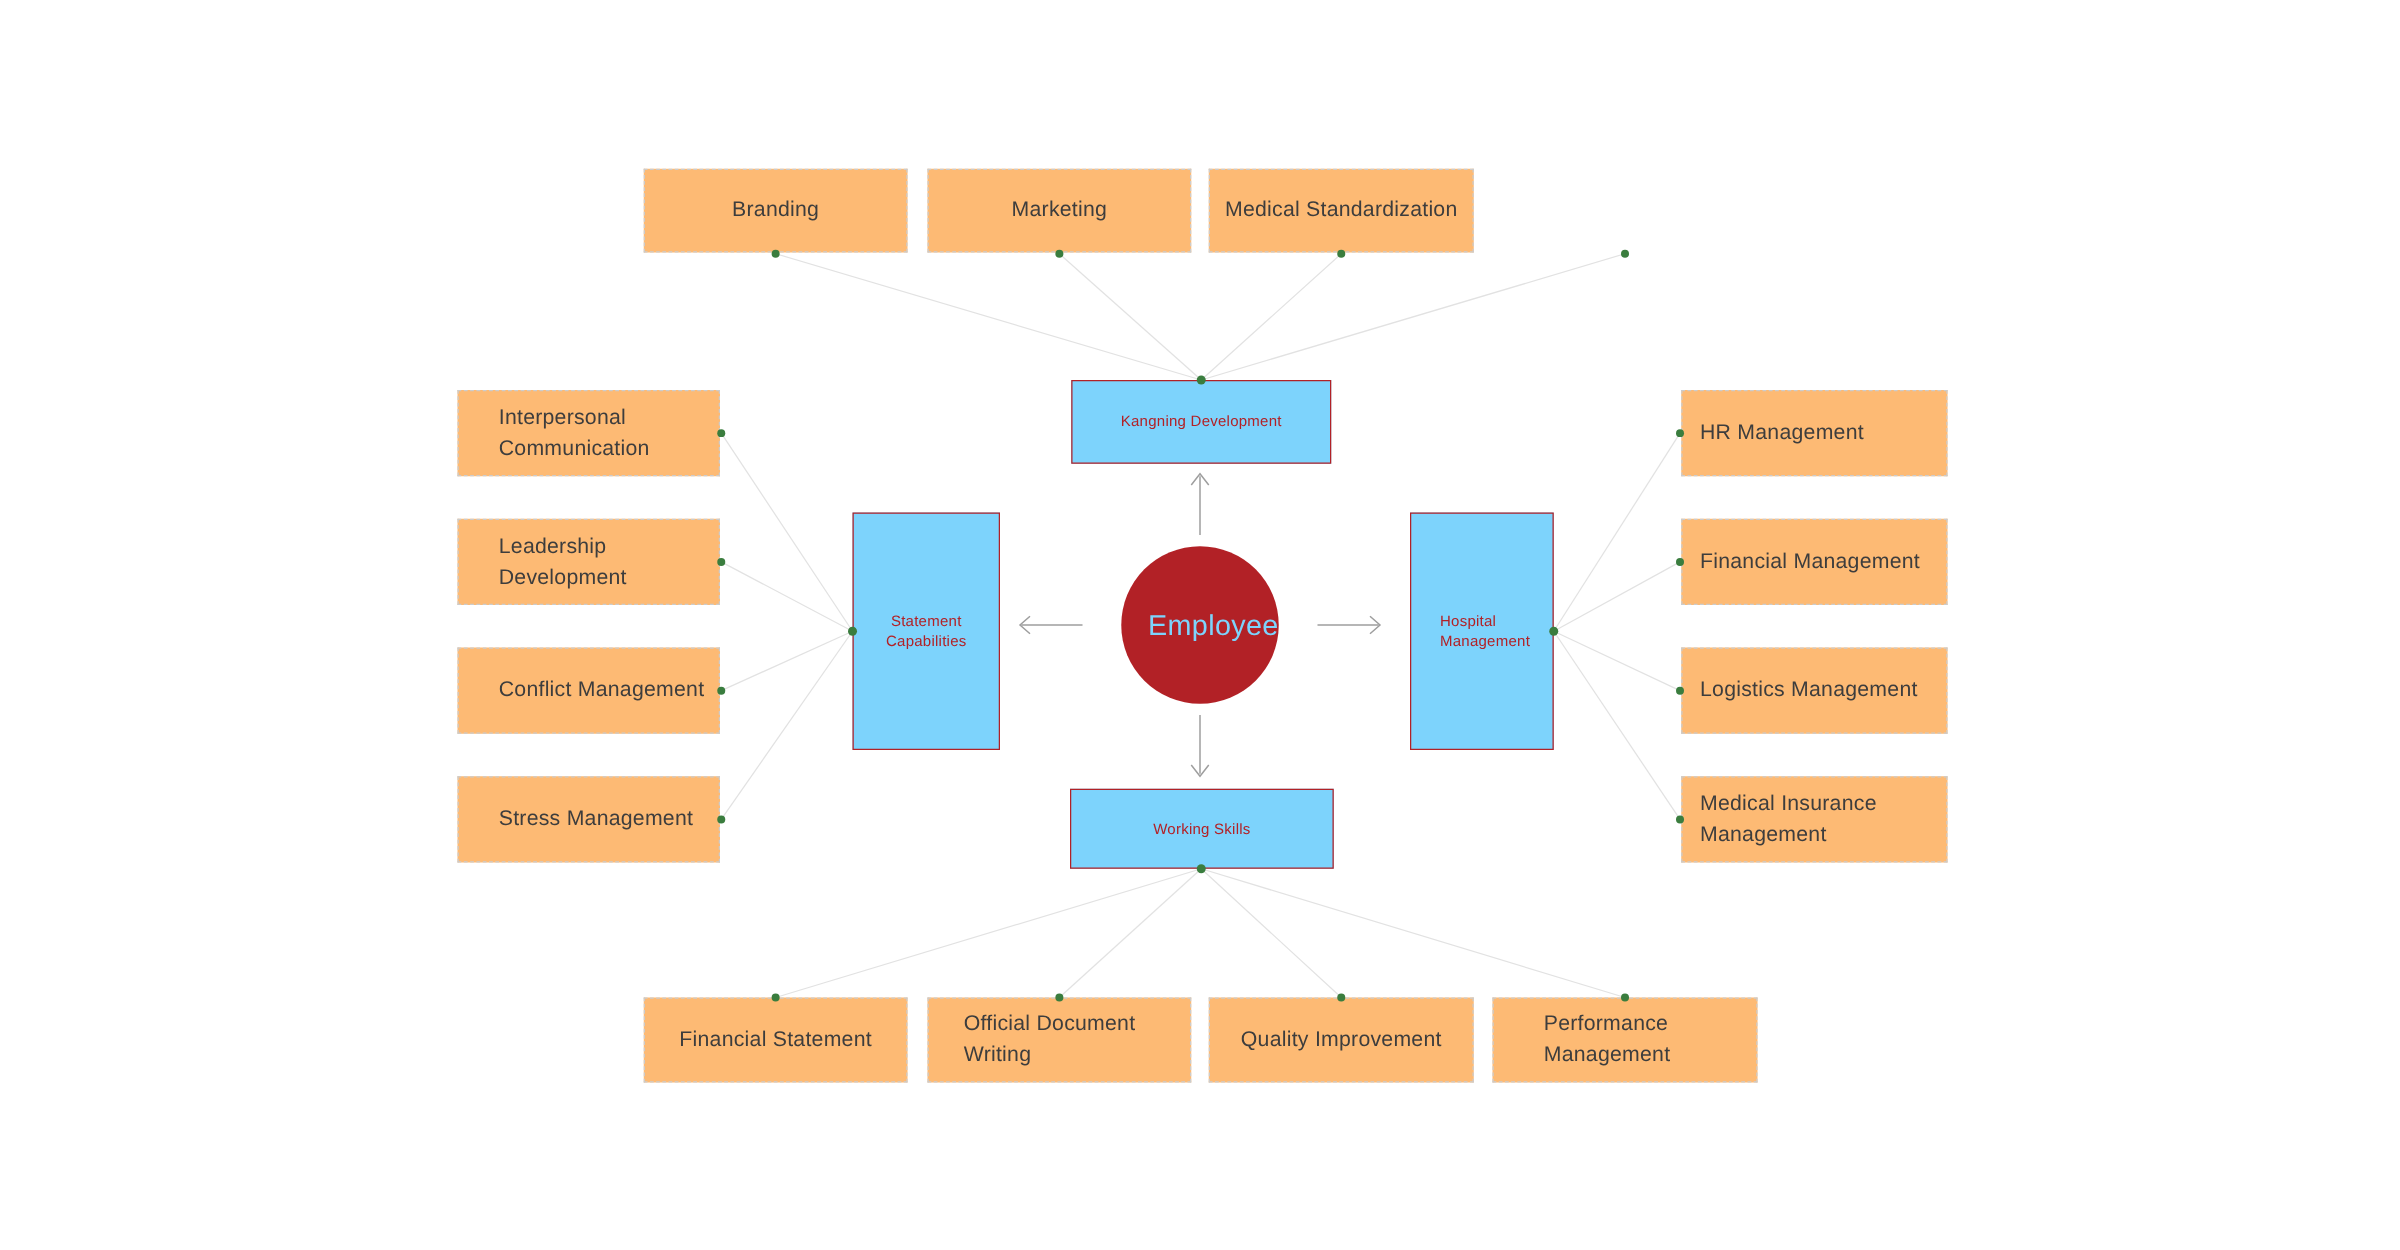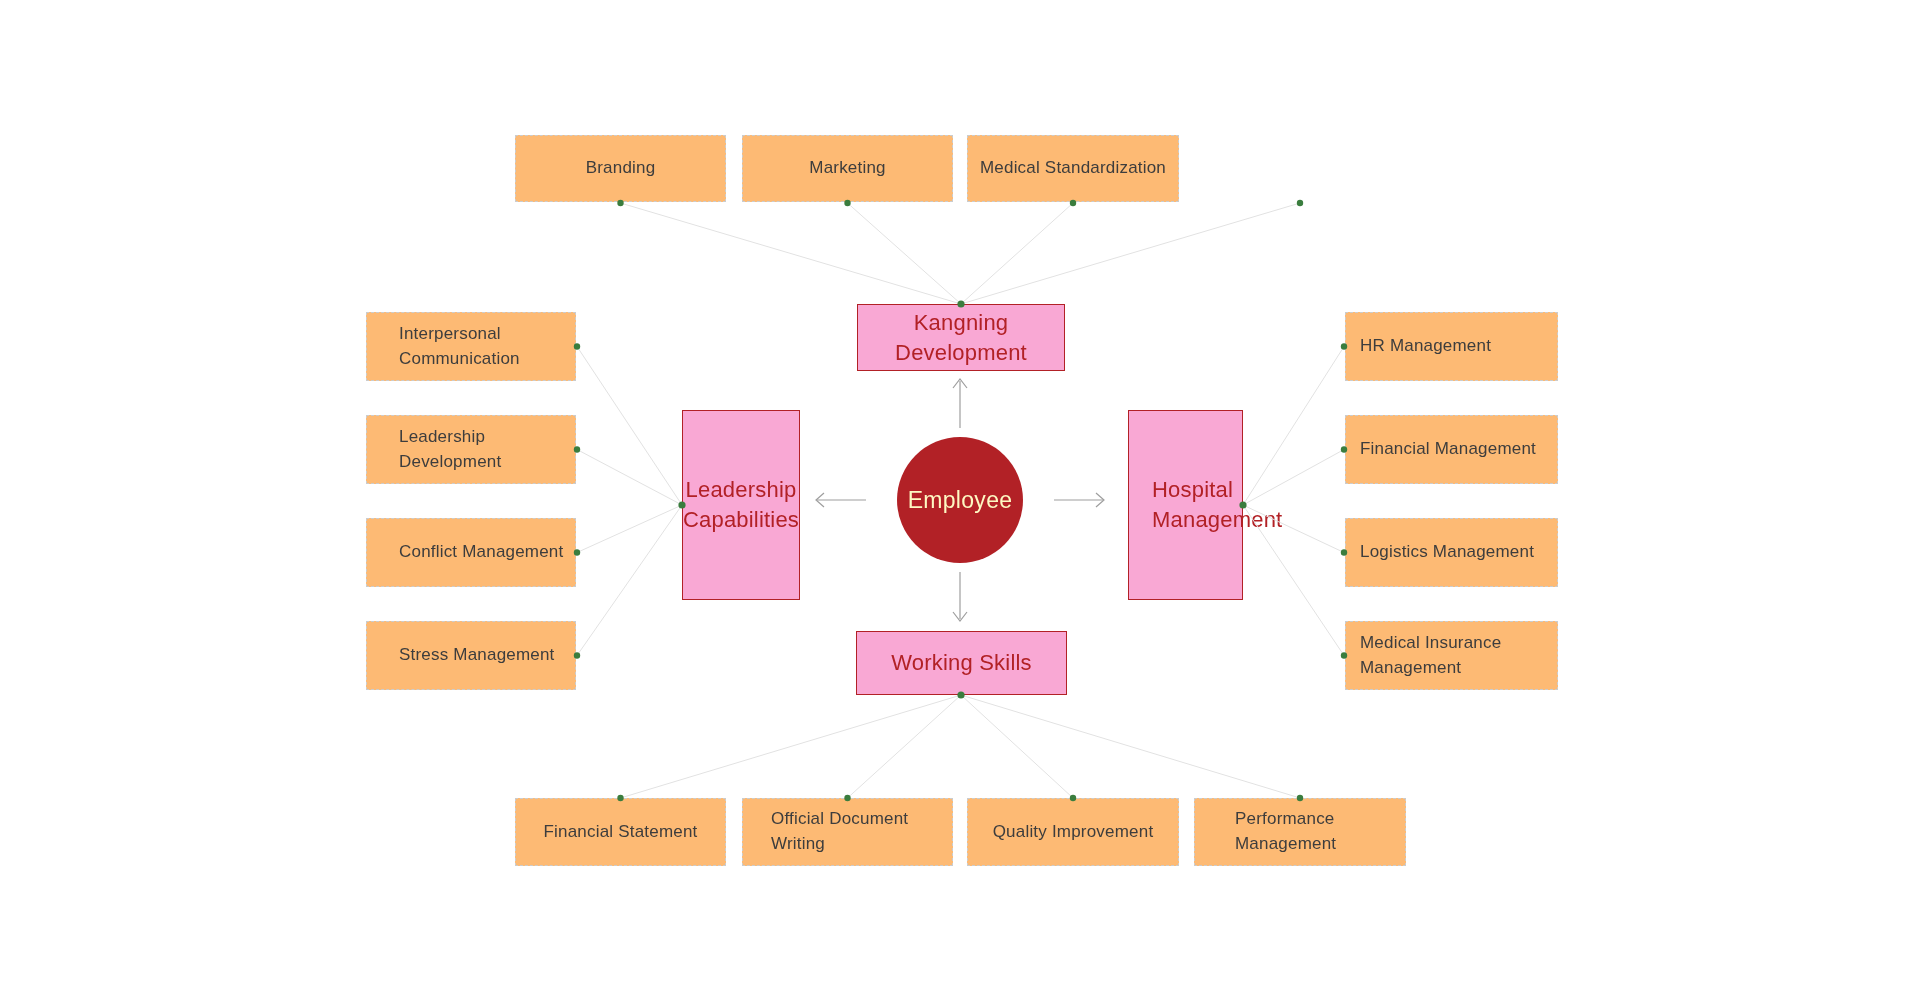--- a/index.html
+++ b/index.html
@@ -21,29 +21,29 @@
     display:flex;align-items:center;color:var(--text-dark);
     font-size:17px;line-height:1.45;letter-spacing:.2px;
   }
   .txt-center{justify-content:center;text-align:center;padding:0 6px;}
   .txt-left{justify-content:flex-start;text-align:left;}
   .pl32{padding-left:32px;padding-right:8px;}
   .pl28{padding-left:28px;padding-right:8px;}
   .pl40{padding-left:40px;padding-right:8px;}
   .pl14{padding-left:14px;padding-right:6px;}
   .hub-box{
-    position:absolute;border:1.5px solid var(--accent-red);background:#f9a8d4;
+    position:absolute;border:1.5px solid var(--accent-red);background:#7dd3fc;
     color:var(--accent-red);display:flex;align-items:center;justify-content:center;
-    text-align:center;font-size:22px;line-height:1.35;letter-spacing:.2px;
+    text-align:center;font-size:12px;line-height:1.35;letter-spacing:.2px;
   }
   .hub-left-align{justify-content:flex-start;text-align:left;padding-left:23px;padding-right:2px;}
   .employee-circle{
     position:absolute;left:897px;top:437px;width:126px;height:126px;border-radius:50%;
-    background:var(--accent-red);color:#fef9c3;display:flex;align-items:center;
-    justify-content:center;font-size:23px;letter-spacing:.3px;
+    background:var(--accent-red);color:#7dd3fc;display:flex;align-items:center;
+    justify-content:flex-end;font-size:23px;letter-spacing:.3px;
   }
   .overlay{position:absolute;left:0;top:0;width:1920px;height:1000px;pointer-events:none;}
   .cline{stroke:var(--line-gray);stroke-width:1;}
   .arrow{stroke:var(--arrow-gray);stroke-width:1.2;fill:none;}
   .dot{fill:var(--dot-green);}
 </style>
 </head>
 <body>
 
 <div class="canvas">
@@ -94,21 +94,21 @@
     <span>Official Document Writing</span>
   </div>
   <div class="dashed-box txt-left pl40" style="left:1194px;top:798px;width:212px;height:68px;">
     <span>Performance Management</span>
   </div>
 
   <div class="hub-box" style="left:857px;top:304px;width:208px;height:67px;">
     <span>Kangning Development</span>
   </div>
   <div class="hub-box" style="left:682px;top:410px;width:118px;height:190px;padding:0 1px;">
-    <span>Leadership Capabilities</span>
+    <span>Statement Capabilities</span>
   </div>
   <div class="hub-box hub-left-align" style="left:1128px;top:410px;width:115px;height:190px;">
     <span>Hospital Management</span>
   </div>
   <div class="hub-box" style="left:856px;top:631px;width:211px;height:64px;">
     <span>Working Skills</span>
   </div>
 
   <div class="employee-circle">
     <span>Employee</span>

